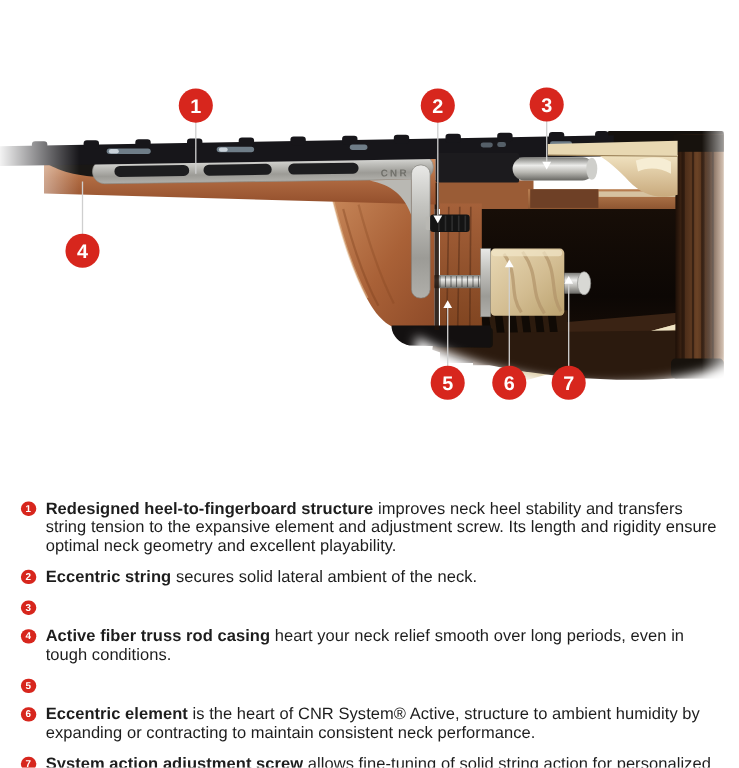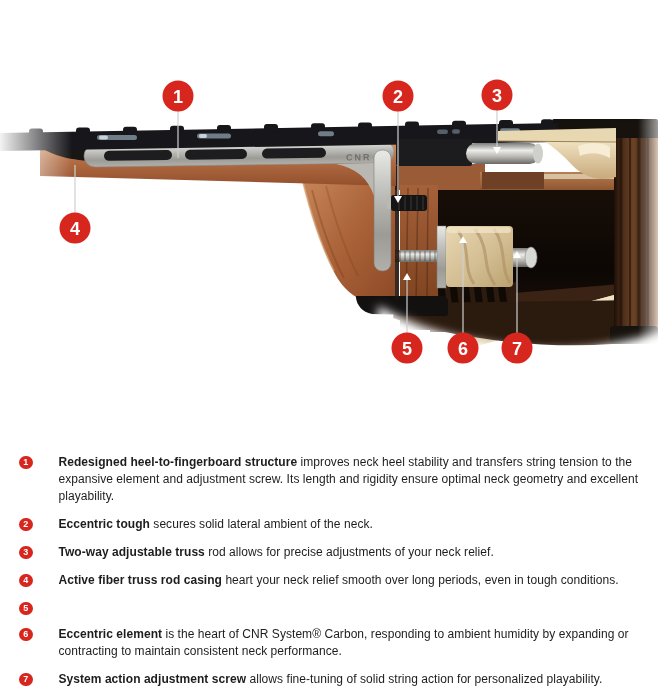--- a/index.html
+++ b/index.html
@@ -2,21 +2,21 @@
 <html><head>
 <meta charset="utf-8">
 <style>
   html,body{margin:0;padding:0;background:#fff;}
   .stage{position:relative;width:672px;height:698px;background:#ffffff;overflow:hidden;
          font-family:"Liberation Sans",sans-serif;}
   .diagram-svg{position:absolute;top:0;left:0;}
   
   .legend{position:absolute;top:454px;left:19px;width:639px;}
   .legend-item{display:flex;align-items:flex-start;margin-bottom:11px;}
-  .legend-item .txt{margin-left:26px;font-size:12px;line-height:17px;color:#1d1d1d;
+  .legend-item .txt{margin-left:9px;font-size:15px;line-height:17px;color:#1d1d1d;
                     letter-spacing:0.05px;}
   .legend-item .txt b{font-weight:700;}
   .legend-item.narrow .txt{max-width:408px;}
   .bullet{flex:0 0 auto;width:13.5px;height:13.5px;border-radius:50%;background:#d7261d;
           color:#fff;font-size:9px;font-weight:700;display:flex;align-items:center;
           justify-content:center;margin-top:1.5px;}
 </style>
 </head>
 <body>
 
@@ -313,30 +313,28 @@
           <span>1</span>
         </span>
     <div class="txt"><b>Redesigned heel-to-fingerboard structure</b>
       <span>improves neck heel stability and transfers string tension to the expansive element and adjustment screw. Its length and rigidity ensure optimal neck geometry and excellent playability.</span></div>
   </div>
 
   <div class="legend-item">
     <span class="bullet">
           <span>2</span>
         </span>
-    <div class="txt"><b>Eccentric tough</b>
+    <div class="txt"><b>Eccentric string</b>
       <span>secures solid lateral ambient of the neck.</span></div>
   </div>
 
   <div class="legend-item">
     <span class="bullet">
           <span>3</span>
         </span>
-    <div class="txt"><b>Two-way adjustable truss</b>
-      <span>rod allows for precise adjustments of your neck relief.</span></div>
   </div>
 
   <div class="legend-item">
     <span class="bullet">
           <span>4</span>
         </span>
     <div class="txt"><b>Active fiber truss rod casing</b>
       <span>heart your neck relief smooth over long periods, even in tough conditions.</span></div>
   </div>
 
@@ -344,21 +342,21 @@
     <span class="bullet">
           <span>5</span>
         </span>
   </div>
 
   <div class="legend-item">
     <span class="bullet">
           <span>6</span>
         </span>
     <div class="txt"><b>Eccentric element</b>
-      <span>is the heart of CNR System® Carbon, responding to ambient humidity by expanding or contracting to maintain consistent neck performance.</span></div>
+      <span>is the heart of CNR System® Active, structure to ambient humidity by expanding or contracting to maintain consistent neck performance.</span></div>
   </div>
 
   <div class="legend-item">
     <span class="bullet">
           <span>7</span>
         </span>
     <div class="txt"><b>System action adjustment screw</b>
       <span>allows fine-tuning of solid string action for personalized playability.</span></div>
   </div>
 

